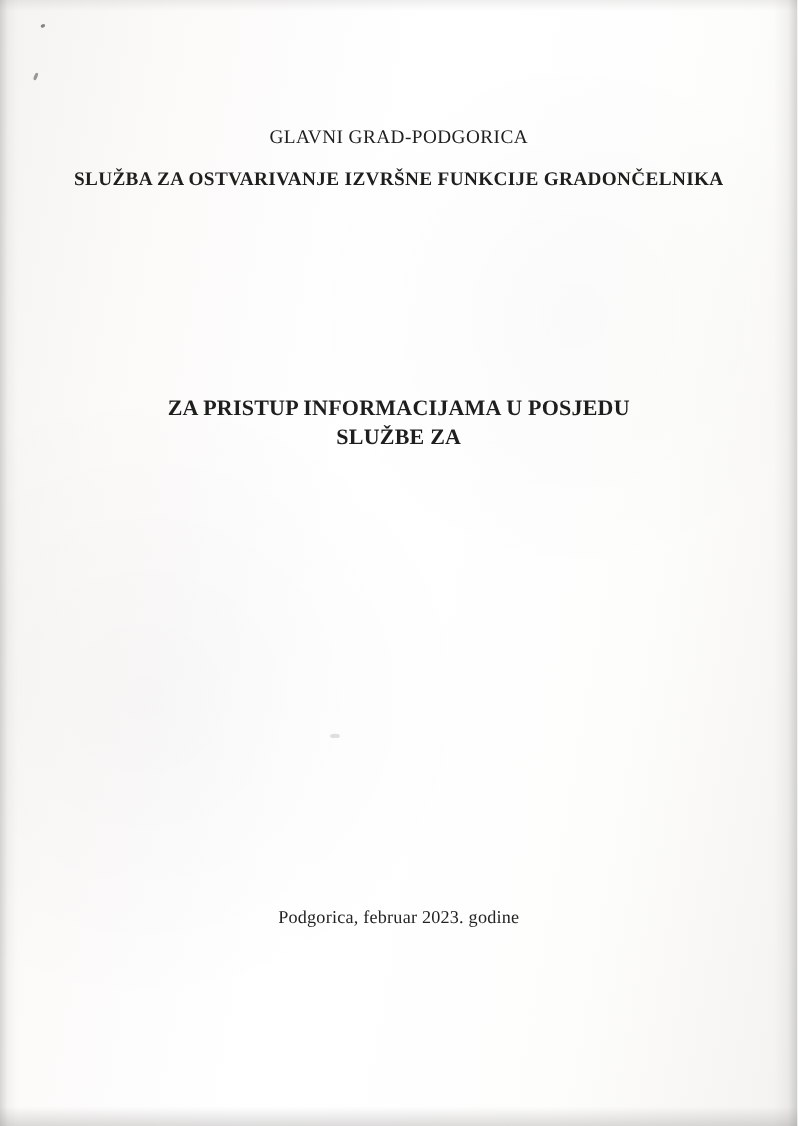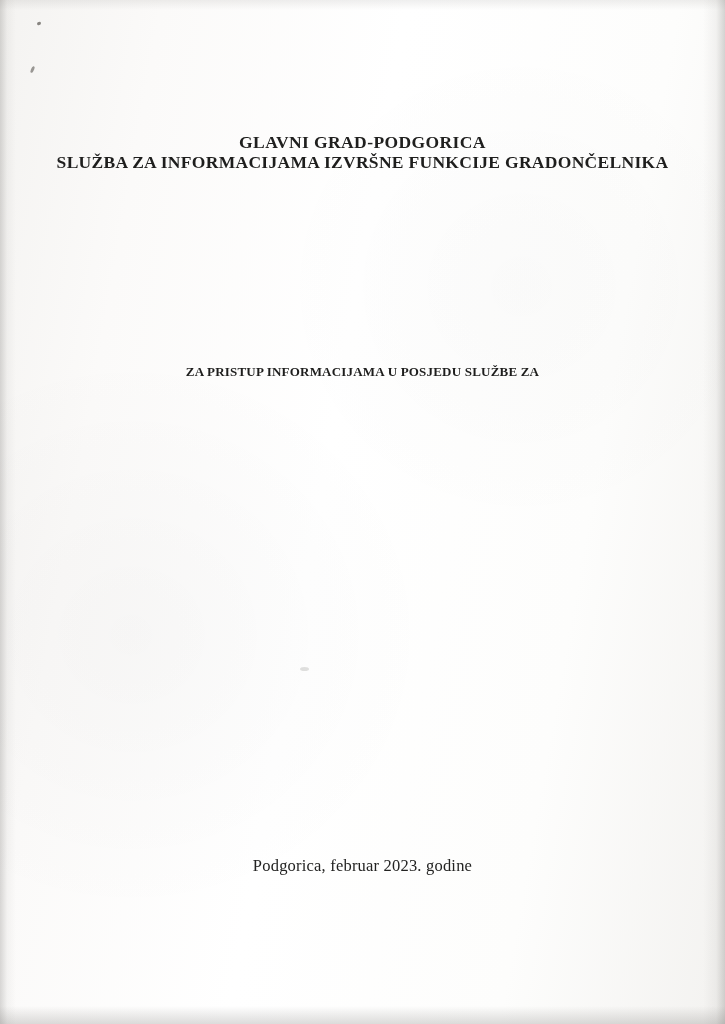--- a/index.html
+++ b/index.html
@@ -92,58 +92,58 @@
   }
 
   .heading-block {
     position: absolute;
     left: 0;
     width: 100%;
     text-align: center;
   }
 
   .org-line-1 {
-    top: 132px;
+    top: 114px;
     font-size: 17.5px;
     letter-spacing: 0.4px;
-    font-weight: 700;
+    font-weight: 400;
     color: #20201f;
   }
   .org-line-2 {
     top: 152px;
     font-size: 17.5px;
     letter-spacing: 0.3px;
     font-weight: 700;
     color: #1e1e1d;
   }
 
   .doc-type {
     top: 313px;
     font-size: 17.5px;
     letter-spacing: 0.8px;
     font-weight: 700;
     color: #1e1e1d;
   }
 
   .doc-subtitle {
     top: 358px;
-    font-size: 13px;
+    font-size: 20px;
     font-weight: 700;
     line-height: 27px;
     color: #1e1e1d;
     padding: 0 110px;
     box-sizing: border-box;
     letter-spacing: 0.2px;
   }
   .doc-subtitle .ln {
     display: block;
   }
 
   .place-date {
-    top: 856px;
+    top: 824px;
     font-size: 16.5px;
     font-weight: 400;
     color: #232322;
     letter-spacing: 0.2px;
   }
 </style>
 </head>
 <body>
 
 <div class="page">
@@ -154,21 +154,21 @@
   <div class="edge-bottom"></div>
 
   <div class="speck speck-a"></div>
   <div class="speck speck-b"></div>
   <div class="speck speck-c"></div>
 
   <div class="content">
 
     <div class="heading-block org-line-1">GLAVNI GRAD-PODGORICA</div>
 
-    <div class="heading-block org-line-2">SLUŽBA ZA INFORMACIJAMA IZVRŠNE FUNKCIJE GRADONČELNIKA</div>
+    <div class="heading-block org-line-2">SLUŽBA ZA OSTVARIVANJE IZVRŠNE FUNKCIJE GRADONČELNIKA</div>
 
 
     <div class="heading-block doc-subtitle">
       <span class="ln">ZA PRISTUP INFORMACIJAMA U POSJEDU SLUŽBE ZA</span>
     </div>
 
     <div class="heading-block place-date">Podgorica, februar 2023. godine</div>
 
   </div>
 </div>

